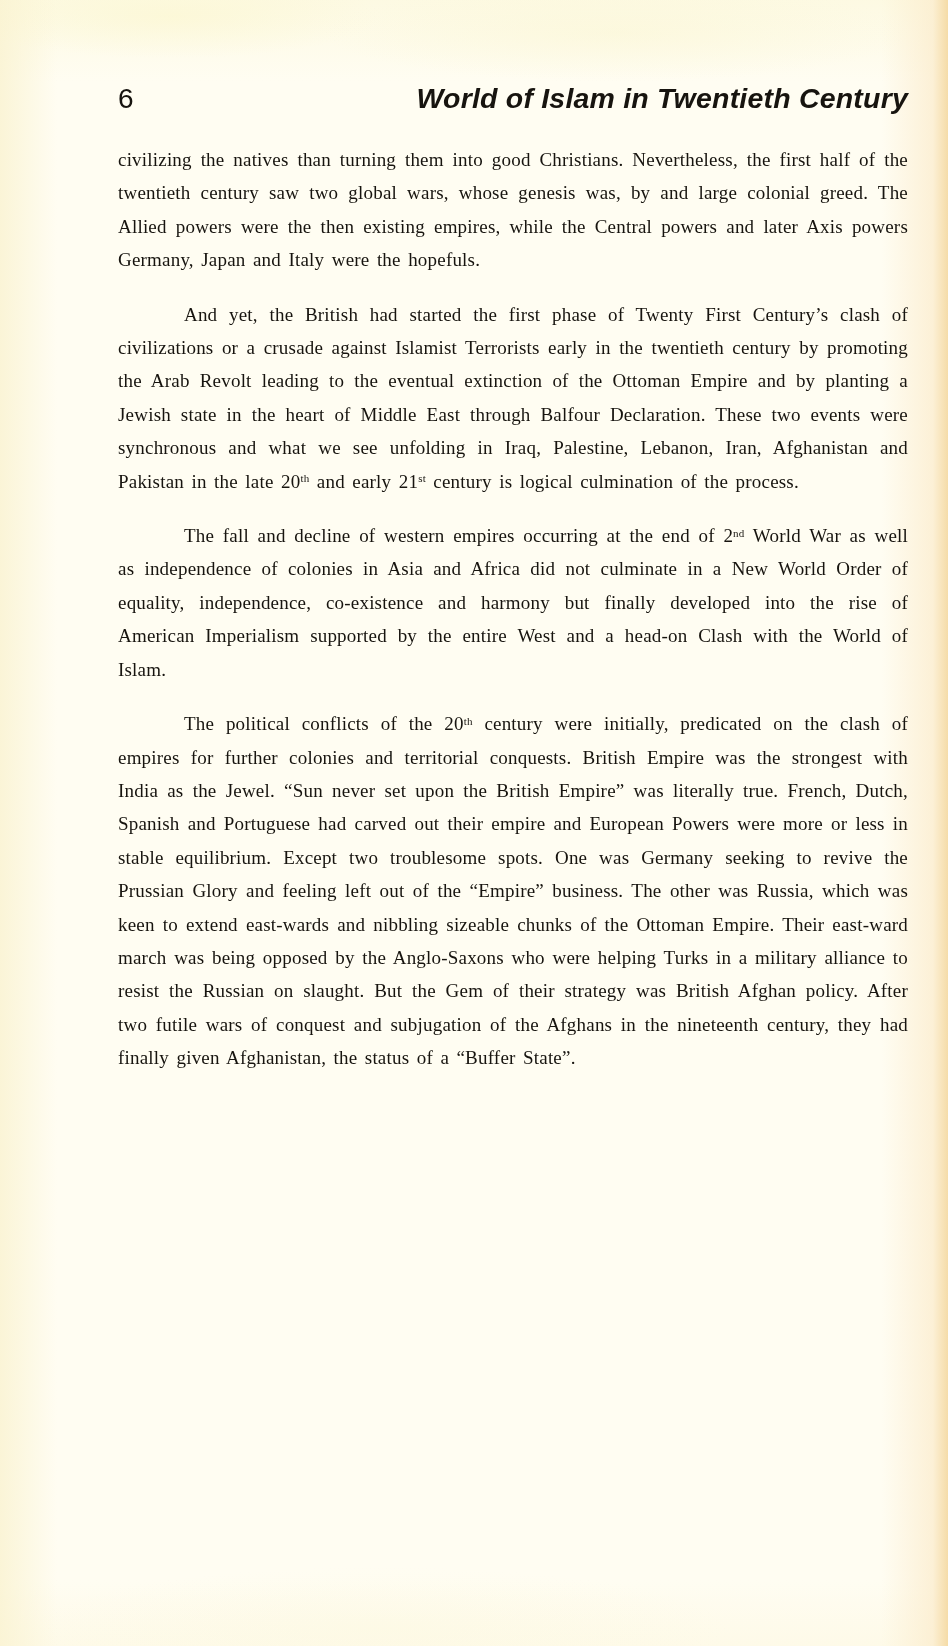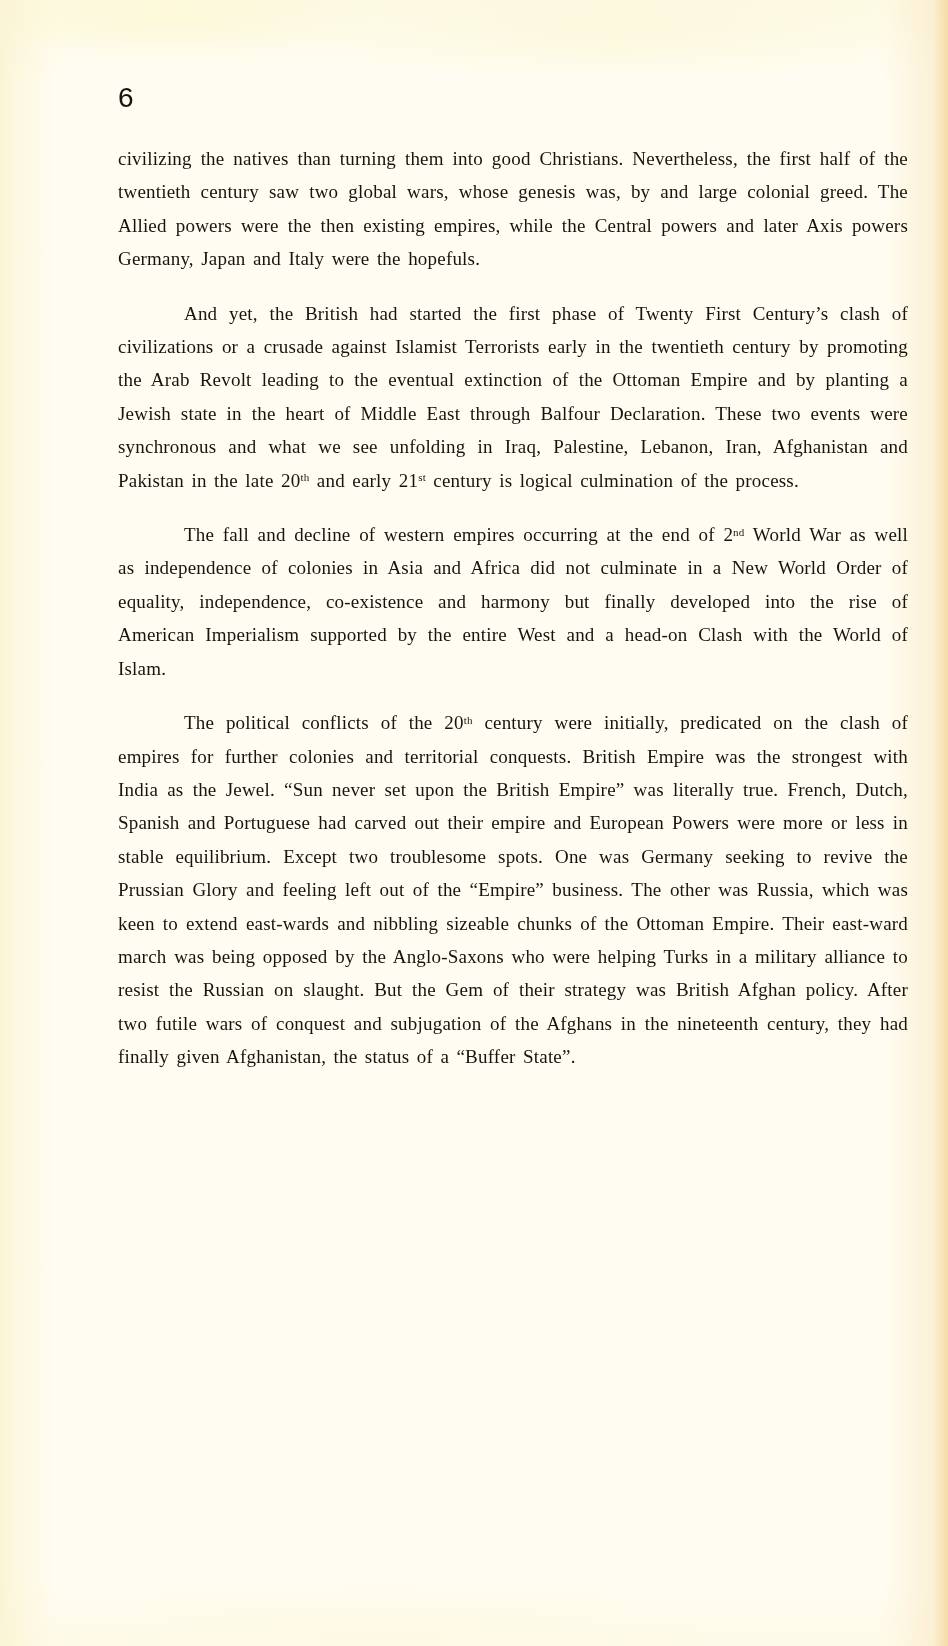--- a/index.html
+++ b/index.html
@@ -70,20 +70,21 @@
 </style>
 </head>
 <body>
 
 <div class="paper-texture"></div>
 
 <div class="page">
 
   <div class="running-header">
     <span class="page-number">6</span>
+    <span class="header-title">World of Islam in Twentieth Century</span>
   </div>
 
   <div class="body-text">
     <p><span>civilizing the natives than turning them into good Christians. Nevertheless, the first half of the twentieth century saw two global wars, whose genesis was, by and large colonial greed. The Allied powers were the then existing empires, while the Central powers and later Axis powers Germany, Japan and Italy were the hopefuls.</span></p>
     <p class="indent"><span>And yet, the British had started the first phase of Twenty First Century’s clash of civilizations or a crusade against Islamist Terrorists early in the twentieth century by promoting the Arab Revolt leading to the eventual extinction of the Ottoman Empire and by planting a Jewish state in the heart of Middle East through Balfour Declaration. These two events were synchronous and what we see unfolding in Iraq, Palestine, Lebanon, Iran, Afghanistan and Pakistan in the late 20</span><sup>th</sup><span> and early 21</span><sup>st</sup><span> century is logical culmination of the process.</span></p>
     <p class="indent"><span>The fall and decline of western empires occurring at the end of 2</span><sup>nd</sup><span> World War as well as independence of colonies in Asia and Africa did not culminate in a New World Order of equality, independence, co-existence and harmony but finally developed into the rise of American Imperialism supported by the entire West and a head-on Clash with the World of Islam.</span></p>
     <p class="indent"><span>The political conflicts of the 20</span><sup>th</sup><span> century were initially, predicated on the clash of empires for further colonies and territorial conquests. British Empire was the strongest with India as the Jewel. “Sun never set upon the British Empire” was literally true. French, Dutch, Spanish and Portuguese had carved out their empire and European Powers were more or less in stable equilibrium. Except two troublesome spots. One was Germany seeking to revive the Prussian Glory and feeling left out of the “Empire” business. The other was Russia, which was keen to extend east-wards and nibbling sizeable chunks of the Ottoman Empire. Their east-ward march was being opposed by the Anglo-Saxons who were helping Turks in a military alliance to resist the Russian on slaught. But the Gem of their strategy was British Afghan policy. After two futile wars of conquest and subjugation of the Afghans in the nineteenth century, they had finally given Afghanistan, the status of a “Buffer State”.</span></p>
   </div>
 
 </div>

